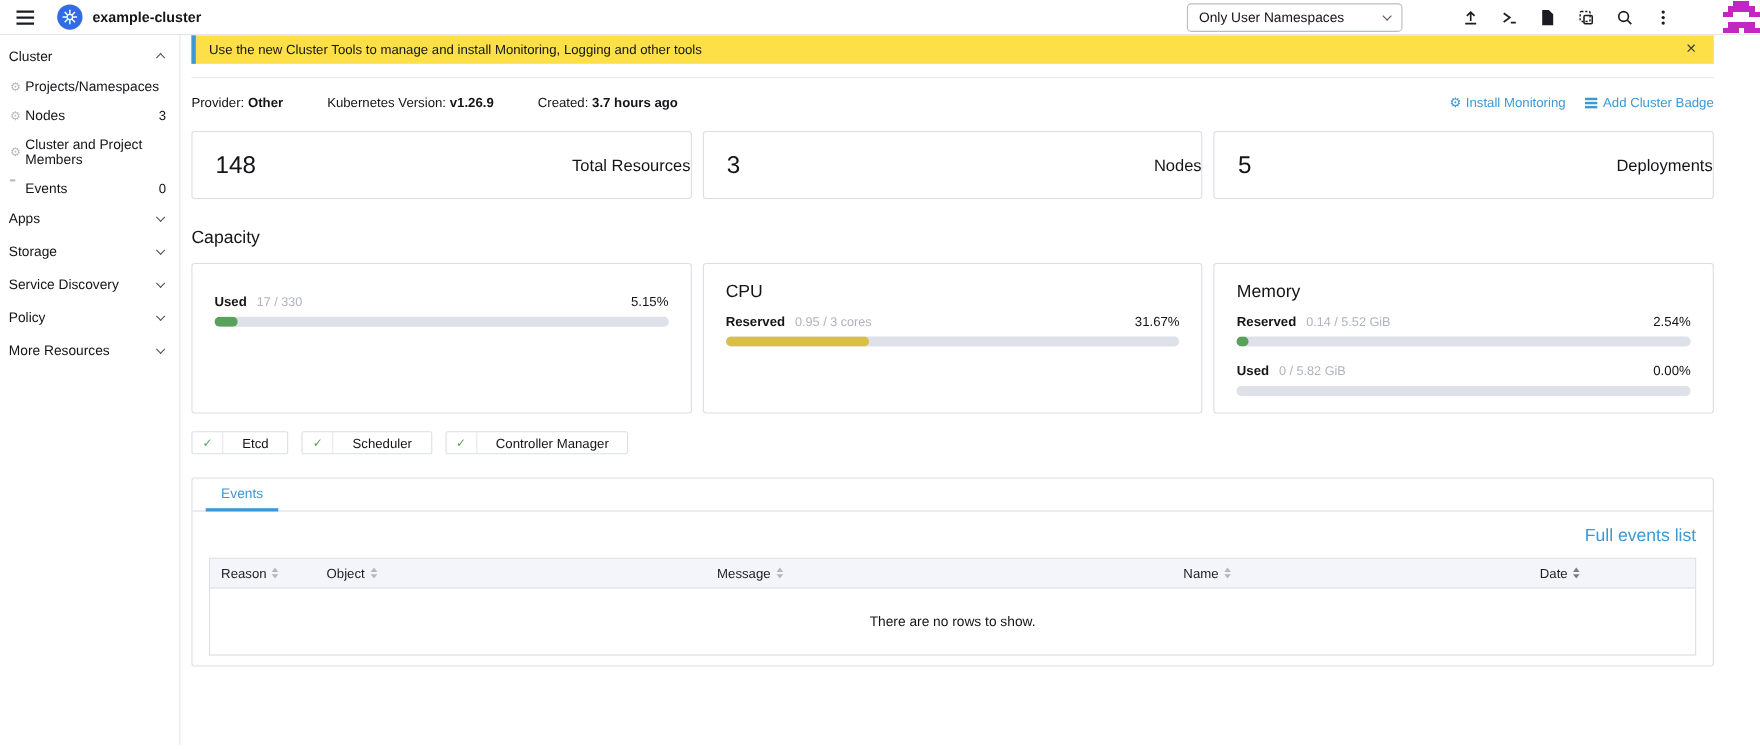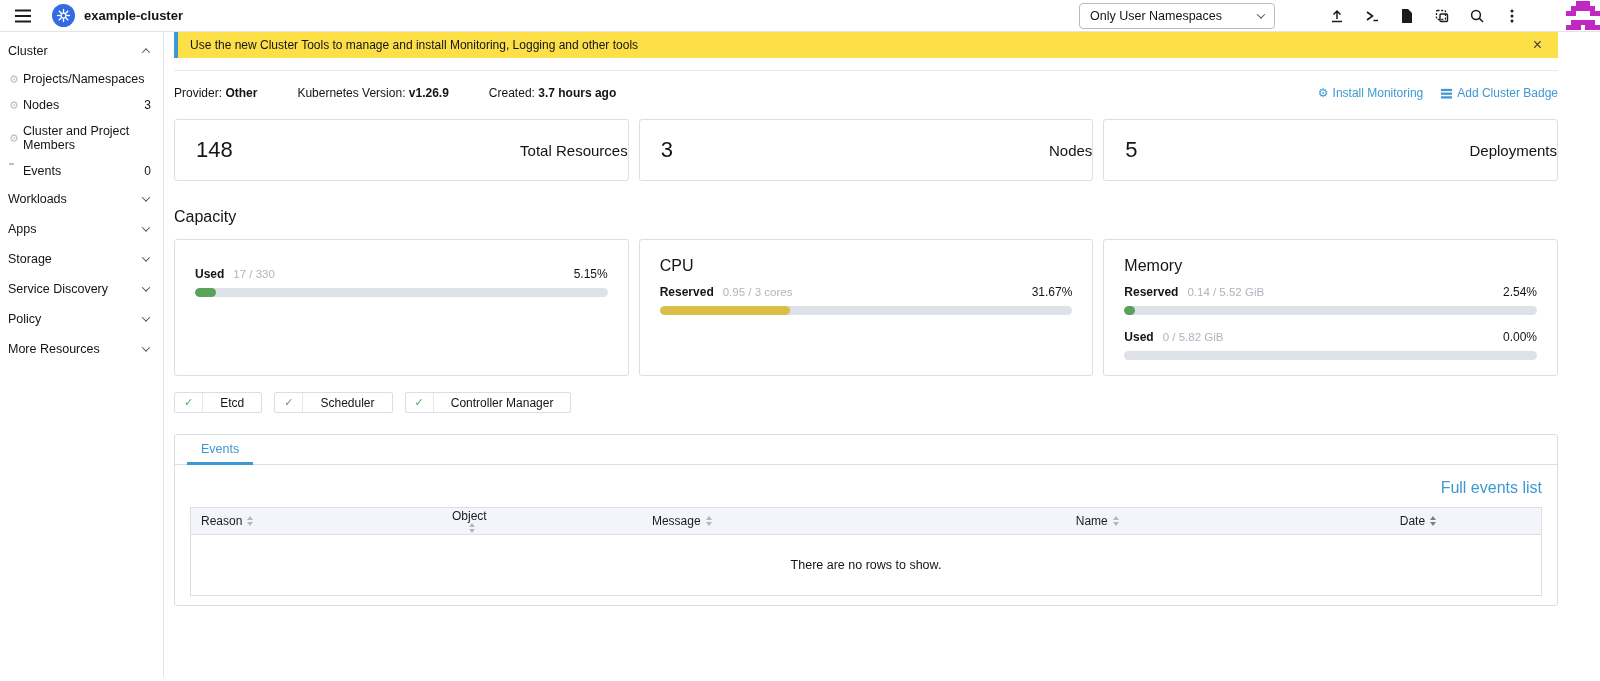--- a/index.html
+++ b/index.html
@@ -67,21 +67,21 @@
   
   .events-panel { margin-top:21px; border:1px solid #dcdee7; border-radius:3px; height:172px; }
   .tab-bar { border-bottom:1px solid #dcdee7; display:flex; padding-left:12px; }
   .tab { padding:7px 14px 6px; font-size:12.5px; color:#3d98d3; border-bottom:3px solid #3d98d3; margin-bottom:-1px; cursor:pointer; }
   .panel-body { padding:0 15px; }
   .full-link-row { text-align:right; margin:14px 0 10px; }
   .full-link { color:#3d98d3; font-size:16px; cursor:pointer; }
   .etable { border:1px solid #dcdee7; }
   .etable-head { display:flex; align-items:center; background:#f4f5fa; border-bottom:1px solid #dcdee7; height:27px; font-size:12px; color:#1b1c21; }
   .eth { display:flex; align-items:center; padding-left:10px; cursor:pointer; }
-  .eth:nth-child(1){ width:7.1%; } .eth:nth-child(2){ width:26.3%;flex-direction:column; } .eth:nth-child(3){ width:31.4%; } .eth:nth-child(4){ width:24%; } .eth:nth-child(5){ width:11.2%; }
+  .eth:nth-child(1){ width:7.1%; } .eth:nth-child(2){ width:26.3%; } .eth:nth-child(3){ width:31.4%; } .eth:nth-child(4){ width:24%; } .eth:nth-child(5){ width:11.2%; }
   .sort { display:inline-flex; flex-direction:column; gap:2px; margin-left:5px; }
   .sort i { width:0; height:0; border-left:3px solid transparent; border-right:3px solid transparent; }
   .sort .up { border-bottom:4px solid #b4b7c0; }
   .sort .down { border-top:4px solid #b4b7c0; }
   .sort.active .up { border-bottom-color:#7a7d86; }
   .sort.active .down { border-top-color:#7a7d86; }
   .etable-body { height:60px; display:flex; align-items:center; justify-content:center; font-size:12.5px; }
 </style>
 </head>
 <body>
@@ -177,24 +177,20 @@
   <div class="side-item">
     <span class="item-icon">⚙</span>
     <span>Cluster and Project Members</span>
   </div>
   <div class="side-item">
     <span class="item-icon"><span class="folder-icon"></span></span>
     <span>Events</span>
     <span class="side-count">0</span>
   </div>
 
-  <div class="side-group">
-    <span>Workloads</span>
-    <span class="chev"></span>
-  </div>
   <div class="side-group">
     <span>Apps</span>
     <span class="chev"></span>
   </div>
   <div class="side-group">
     <span>Storage</span>
     <span class="chev"></span>
   </div>
   <div class="side-group">
     <span>Service Discovery</span>

